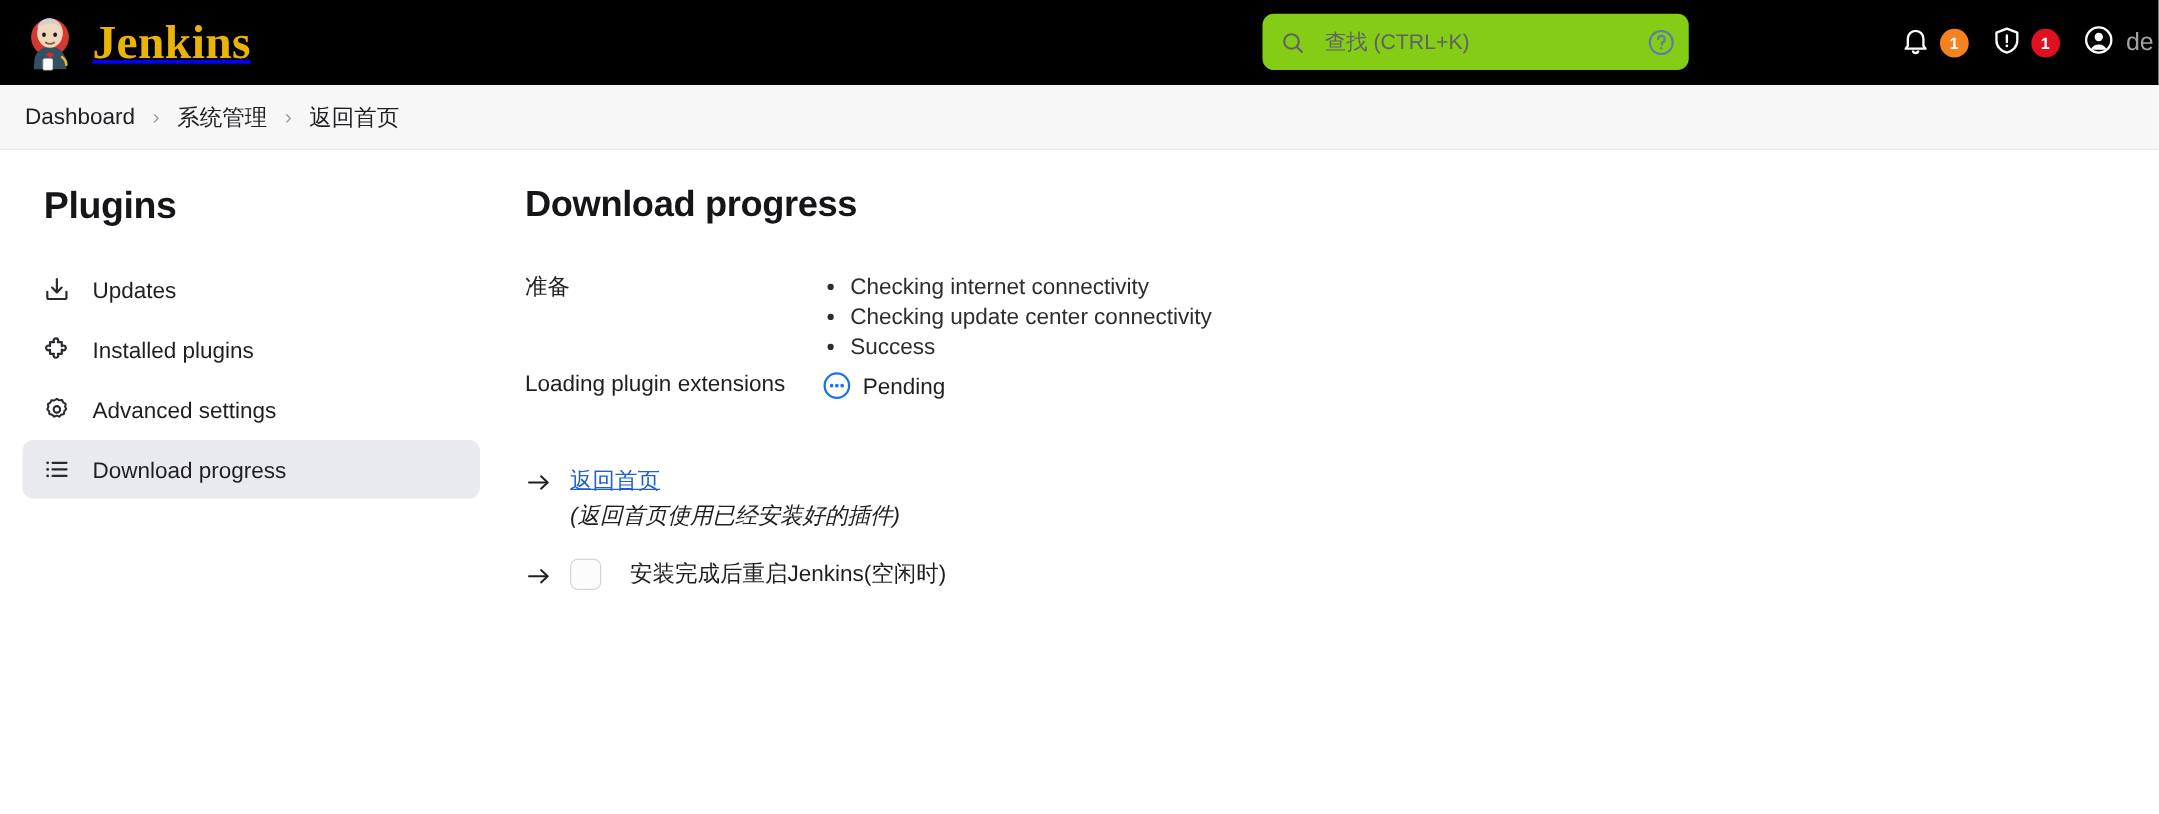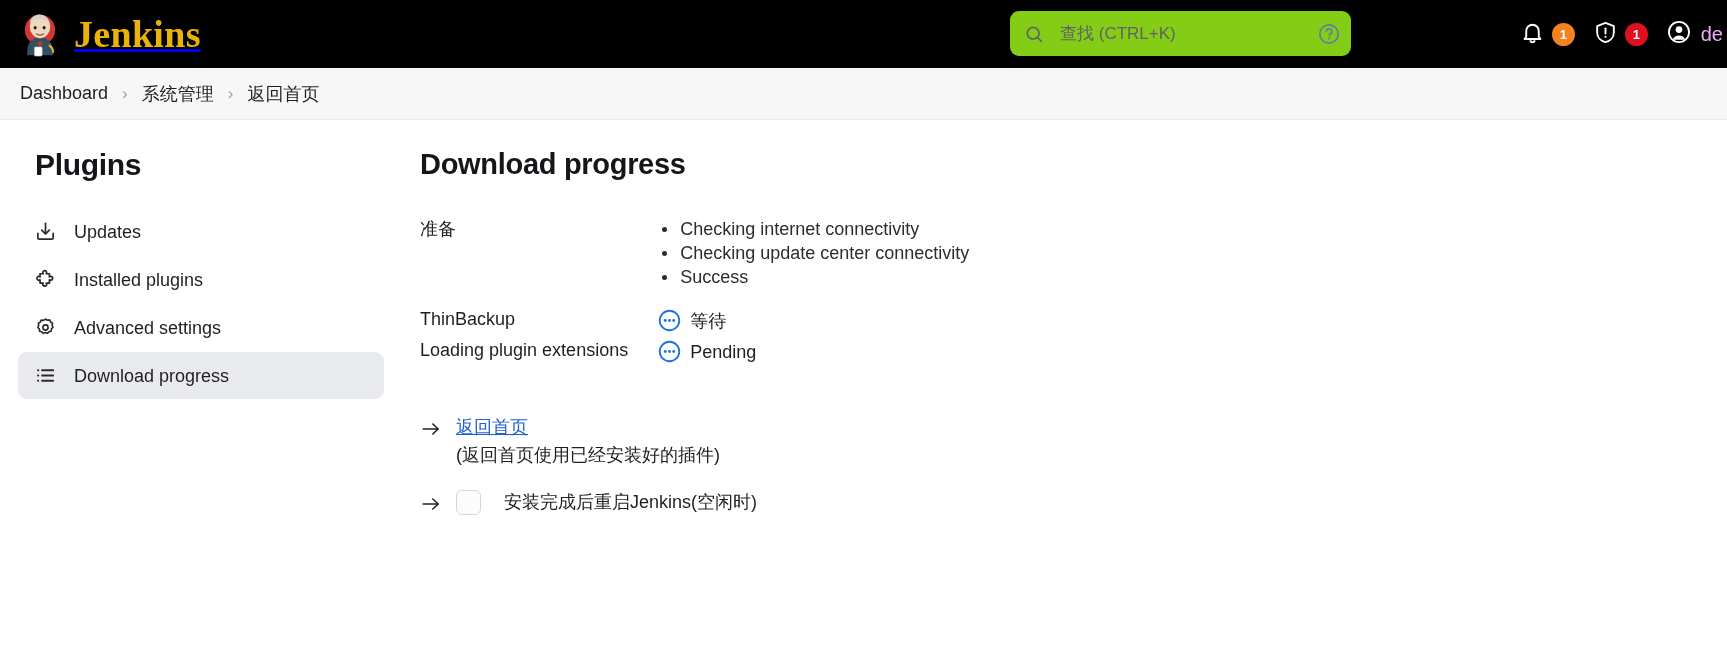--- a/index.html
+++ b/index.html
@@ -103,21 +103,21 @@
   .user-chip {
     display: flex;
     align-items: center;
     gap: 9px;
     padding: 0 4px 0 9px;
     height: 68px;
     cursor: pointer;
   }
   .user-chip svg { width: 26px; height: 26px; color: #ffffff; }
   .user-name {
-    color: #f0abfc;
+    color: #a3a3a3;
     font-size: 20px;
     white-space: nowrap;
     overflow: hidden;
   }
 
   
   .breadcrumb-bar {
     height: 52px;
     background: #f7f7f8;
     border-bottom: 1px solid #ebebed;
@@ -268,20 +268,21 @@
     font-size: 18px;
     color: #1f5fd0;
     text-decoration: underline;
     cursor: pointer;
     line-height: 1.35;
   }
   .hint-text {
     font-size: 18px;
     color: #1f1f23;
     line-height: 1.35;
+    font-style: italic;
   }
   .action-row.second { margin-top: 22px; align-items: center; }
   .checkbox {
     width: 25px;
     height: 25px;
     border: 1px solid #d3d6dc;
     border-radius: 6px;
     background: #fcfcfd;
     flex: 0 0 auto;
     cursor: pointer;
@@ -441,36 +442,20 @@
           <td class="col-name">准备</td>
           <td class="col-status">
             <ul class="status-list">
               <li>Checking internet connectivity</li>
               <li>Checking update center connectivity</li>
               <li>Success</li>
             </ul>
           </td>
         </tr>
 
-        <tr class="row-gap-sm">
-          <td class="col-name">ThinBackup</td>
-          <td class="col-status">
-            <div class="status-cell">
-              <span class="pending-ico">
-                <svg viewBox="0 0 24 24" fill="none">
-                  <circle cx="12" cy="12" r="10.2" stroke="#1a73e8" stroke-width="1.9"></circle>
-                  <circle cx="7.6" cy="12" r="1.55" fill="#1a73e8"></circle>
-                  <circle cx="12" cy="12" r="1.55" fill="#1a73e8"></circle>
-                  <circle cx="16.4" cy="12" r="1.55" fill="#1a73e8"></circle>
-                </svg>
-              </span>
-              <span class="status-text">等待</span>
-            </div>
-          </td>
-        </tr>
 
         <tr class="row-gap-xs">
           <td class="col-name">Loading plugin extensions</td>
           <td class="col-status">
             <div class="status-cell">
               <span class="pending-ico">
                 <svg viewBox="0 0 24 24" fill="none">
                   <circle cx="12" cy="12" r="10.2" stroke="#1a73e8" stroke-width="1.9"></circle>
                   <circle cx="7.6" cy="12" r="1.55" fill="#1a73e8"></circle>
                   <circle cx="12" cy="12" r="1.55" fill="#1a73e8"></circle>

